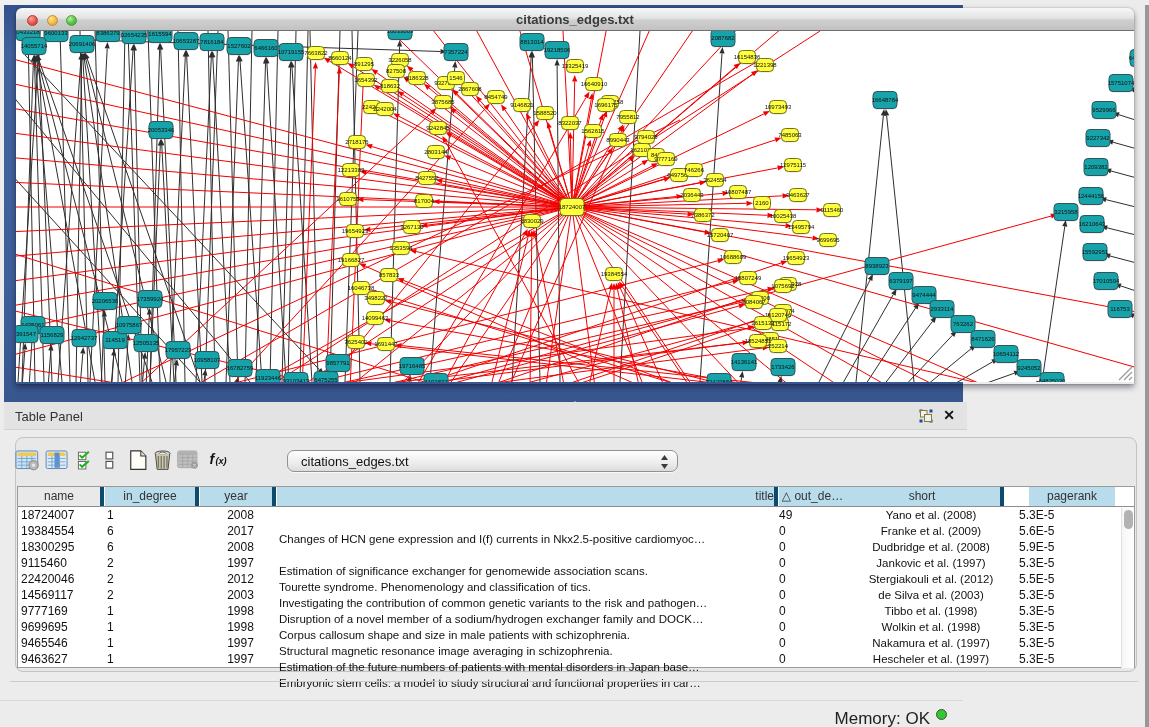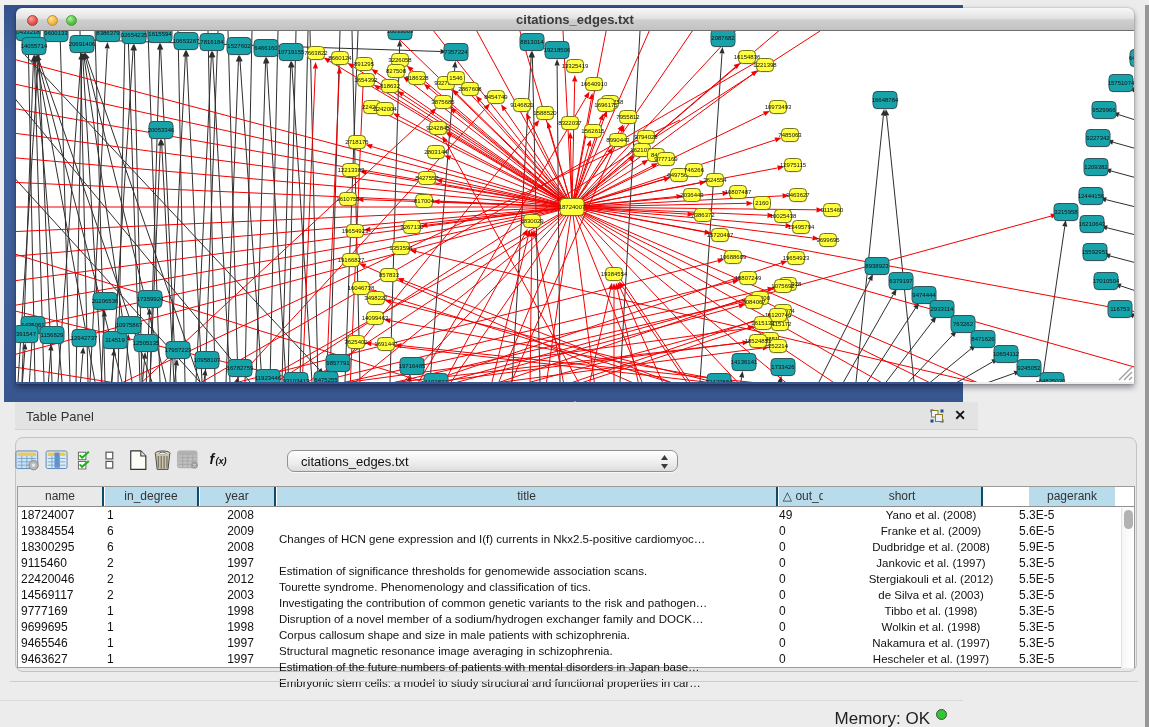--- a/index.html
+++ b/index.html
@@ -20,38 +20,38 @@
   font-size:13px; font-weight:bold; color:#3a3a3a; }
 .tl { position:absolute; top:7px; width:11px; height:11px; border-radius:50%; }
 #tl-r { left:11px; background:radial-gradient(circle at 35% 30%,#f7a59d,#e8574b 55%,#c03528);
   border:1px solid #b13c34; }
 #tl-y { left:31px; background:radial-gradient(circle at 35% 30%,#ffe2a0,#f5b843 55%,#cf9422);
   border:1px solid #c0912f; }
 #tl-g { left:50px; background:radial-gradient(circle at 35% 30%,#b8eda6,#57c246 55%,#3a9a2e);
   border:1px solid #49a13a; }
 
 #panel { position:absolute; left:0; top:402px; width:100%; height:325px; background:#ececec; }
-#panelbar { position:absolute; left:15px; top:0; width:100%; height:28px; background:#e3e3e3;
+#panelbar { position:absolute; left:4px; top:0; width:100%; height:28px; background:#e3e3e3;
   border-bottom:1px solid #d2d2d2; }
 #panelbar .t { position:absolute; left:11px; top:7px; font-size:13px; color:#333; }
 #container { position:absolute; left:15px; top:35px; width:1122px; height:235px;
   background:#e8e8e8; border:1px solid #c3c3c3; border-radius:8px; }
 
 #toolbar { position:absolute; left:0px; top:46px; height:26px; width:100%; }
 #dropdown { position:absolute; left:287px; top:48px; width:391px; height:22px;
   background:linear-gradient(180deg,#ffffff,#ededed 60%,#dcdcdc);
   border:1px solid #919191; border-radius:7px; box-shadow:0 1px 0 rgba(255,255,255,.7); }
 #dropdown .txt { position:absolute; left:13px; top:3px; font-size:13px; color:#111; }
 
 #tbl { position:absolute; left:17px; top:84px; width:1118px; height:182px; background:#fff;
   border:1px solid #9b9b9b; font-size:12px; }
 #thead { position:absolute; left:0; top:0; width:100%; height:20px; background:#fff;
   border-bottom:1px solid #8d8d8d; }
 .th { position:absolute; top:0; height:19px; line-height:19px; text-align:center;
-  font-size:12px; color:#333; background:#b9dcec; border-right:2px solid #0c4a6e; }
+  font-size:12px; color:#333; background:#b9dcec; border-right:4px solid #0c4a6e; }
 #tbody { position:absolute; left:0; top:20px; width:100%; }
 .tr { position:relative; height:16px; line-height:16px; white-space:nowrap; color:#111; }
 .tr div { position:absolute; top:0; height:16px; overflow:hidden; }
 .c0 { left:3px;   width:83px;  }
 .c1 { left:89px;  width:92px;  }
 .c2 { left:186px; width:73px;text-align:center;  }
 .c3 { left:261px; width:498px; font-size:11.5px;margin-top:24px; }
 .c4 { left:761px; width:70px;  }
 .c5 { left:833px; width:160px; text-align:center; font-size:11.5px; }
 .c6 { left:1001px; width:84px; }
@@ -1018,48 +1018,48 @@
       <svg style="position:absolute;right:8px;top:3px" width="9" height="16" viewBox="0 0 9 16">
         <path d="M4.5 1 L8 6 H1 Z" fill="#3c3c3c"></path>
         <path d="M4.5 15 L8 10 H1 Z" fill="#3c3c3c"></path>
       </svg>
     </div>
     <div id="tbl">
       <div id="thead">
         <div class="th" style="left:0;width:86px;background:#e9e9e9;">name</div>
         <div class="th" style="left:87px;width:94px;">in_degree</div>
         <div class="th" style="left:182px;width:76px;">year</div>
-        <div class="th" style="left:259px;width:501px;">title</div>
+        <div class="th" style="left:259px;width:501px;text-align:right;">title</div>
         <div class="th" style="left:761px;width:71px;">△ out_de…</div>
-        <div class="th" style="left:805px;width:160px;">short</div>
+        <div class="th" style="left:826px;width:160px;">short</div>
         <div class="th" style="left:994px;width:86px;border-right:none;margin-left:17px;">pagerank</div>
       </div>
       <div id="tbody">
 <div class="tr">
             <div class="c0">18724007</div>
             <div class="c1">1</div>
             <div class="c2">2008</div>
             <div class="c3">Changes of HCN gene expression and I(f) currents in Nkx2.5-positive cardiomyoc…</div>
             <div class="c4">49</div>
             <div class="c5">Yano et al. (2008)</div>
             <div class="c6">5.3E-5</div>
           </div>
 <div class="tr">
             <div class="c0">19384554</div>
             <div class="c1">6</div>
-            <div class="c2">2009</div>
+            <div class="c2">2017</div>
             <div class="c4">0</div>
             <div class="c5">Franke et al. (2009)</div>
             <div class="c6">5.6E-5</div>
           </div>
 <div class="tr">
             <div class="c0">18300295</div>
             <div class="c1">6</div>
             <div class="c2">2008</div>
-            <div class="c3">Estimation of significance thresholds for genomewide association scans.</div>
+            <div class="c3">Estimation of significance exchanger for genomewide association scans.</div>
             <div class="c4">0</div>
             <div class="c5">Dudbridge et al. (2008)</div>
             <div class="c6">5.9E-5</div>
           </div>
 <div class="tr">
             <div class="c0">9115460</div>
             <div class="c1">2</div>
             <div class="c2">1997</div>
             <div class="c3">Tourette syndrome. Phenomenology and classification of tics.</div>
             <div class="c4">0</div>

